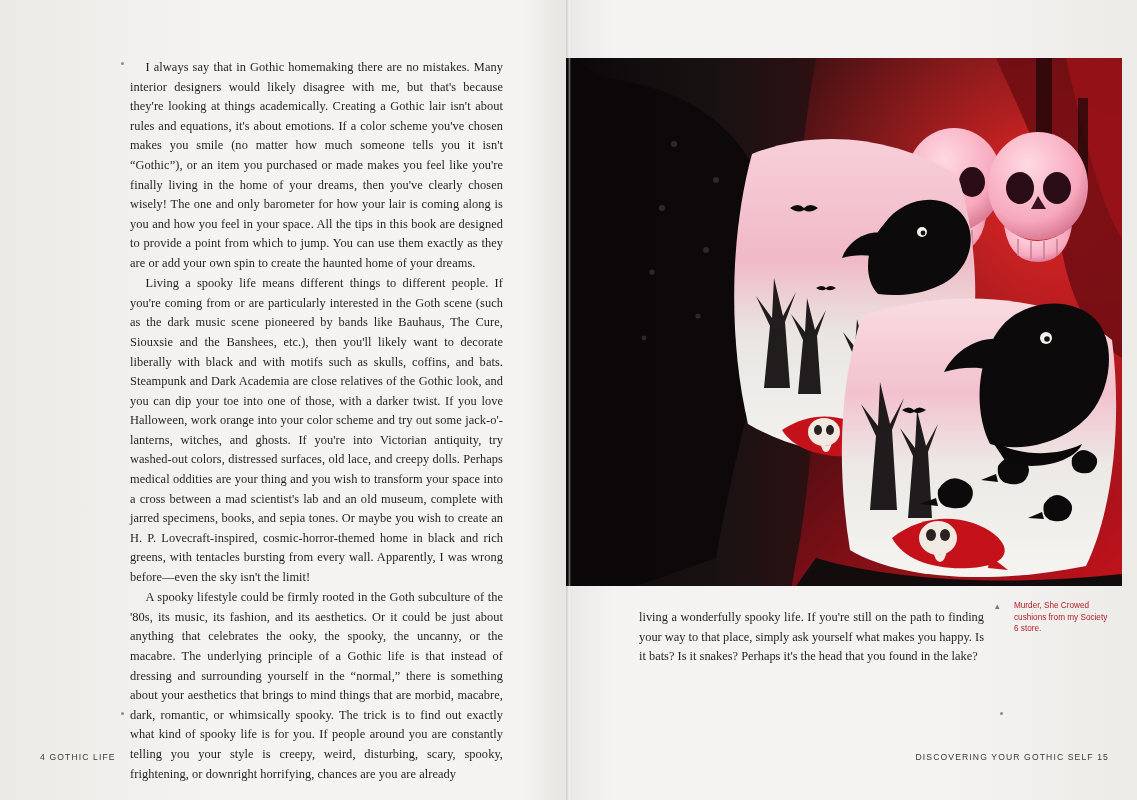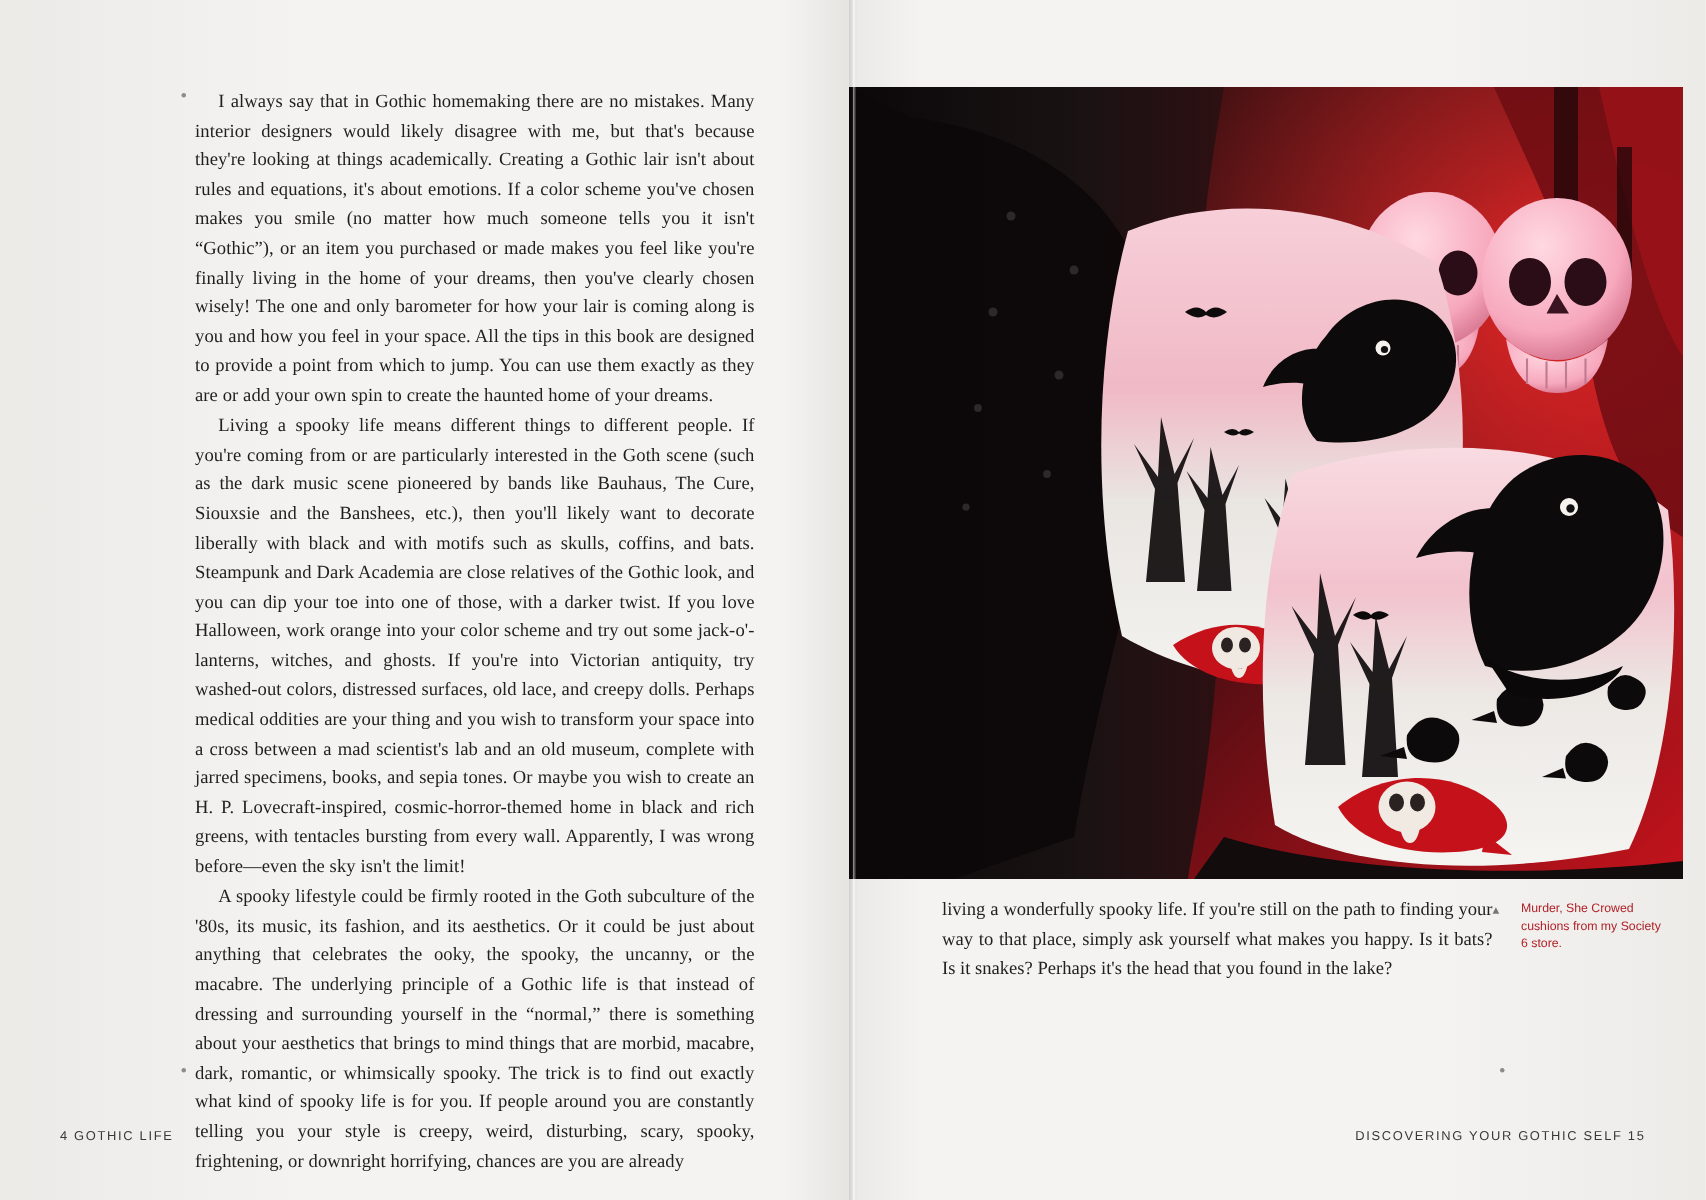--- a/index.html
+++ b/index.html
@@ -73,21 +73,21 @@
   .body-col-right {
     position: absolute;
     left: 628px;
     top: 597px;
     width: 367px;
     font-size: 12.4px;
     line-height: 1.58;
     text-align: justify;
     color: #211f1d;
   }
-  .body-col-right p { margin: 0; text-indent: 0; }
+  .body-col-right p { margin: 11px; text-indent: 0; }
   .body-col-right p.indent { text-indent: 1.25em; }
 
   .caption {
     position: absolute;
     left: 1014px;
     top: 600px;
     width: 100px;
     font-size: 8.2px;
     line-height: 1.42;
     color: #b02028;
@@ -106,21 +106,21 @@
 
   
   .folio {
     position: absolute;
     font-family: "Liberation Sans", sans-serif;
     font-size: 8.6px;
     letter-spacing: 0.13em;
     color: #3a3835;
   }
   .folio-left { left: 40px; top: 752px; }
-  .folio-right { right: 40px; top: 752px; text-align: left; }
+  .folio-right { right: 28px; top: 752px; text-align: left; }
 
   .spine {
     position: absolute;
     left: 566px; top: 0;
     width: 5px; height: 800px;
     background: linear-gradient(to right, rgba(0,0,0,0.10), rgba(0,0,0,0.03) 45%, rgba(255,255,255,0.5) 60%, rgba(0,0,0,0.02));
     pointer-events: none;
   }
 </style>
 </head>

